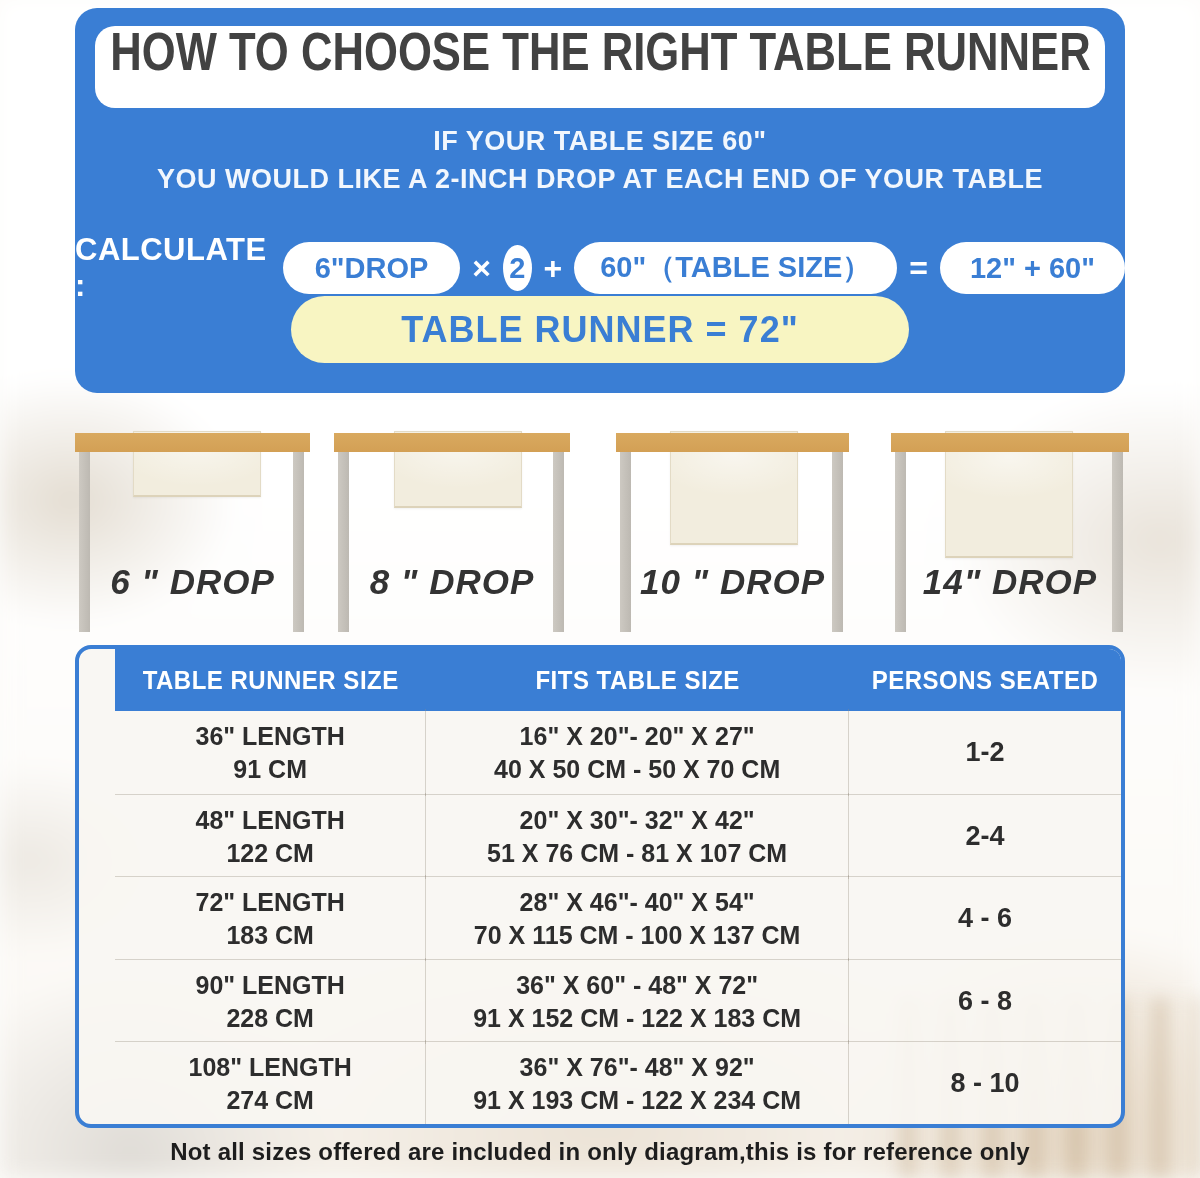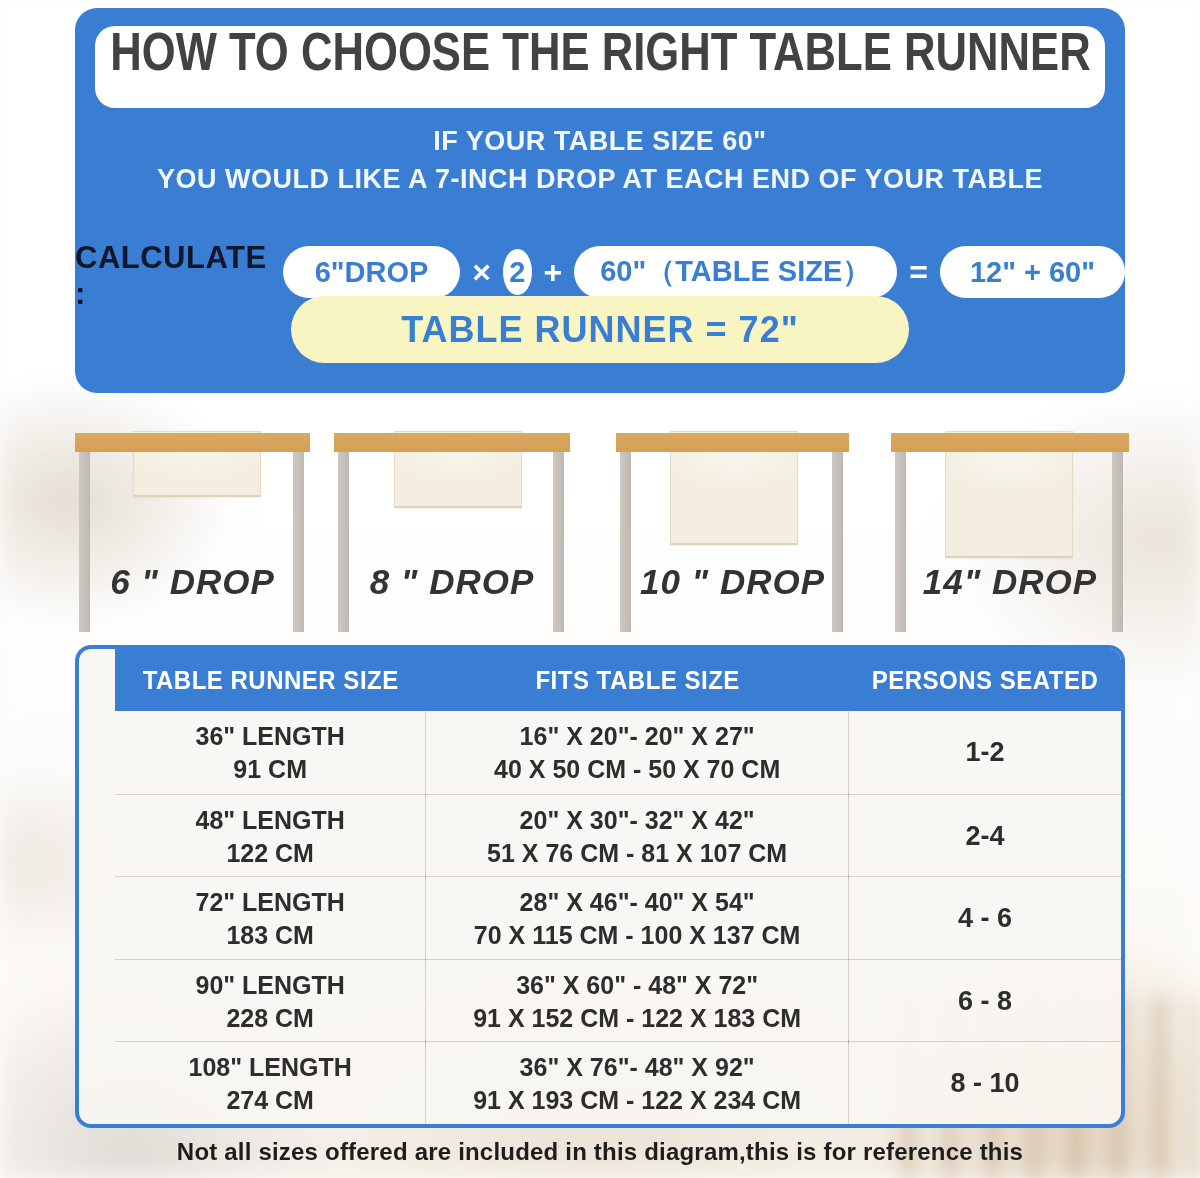--- a/index.html
+++ b/index.html
@@ -47,21 +47,21 @@
   }
   .sub { position:absolute; width:100%; text-align:center; color:#f2f7fd;
          font-weight:600; font-size:27px; letter-spacing:0.5px; }
   .sub1 { top:118px; }
   .sub2 { top:156px; }
 
   .calc-row {
     position:absolute; top:224px; width:100%;
     display:flex; align-items:center; justify-content:center; gap:12px;
   }
-  .calc-label { color:#0f172a; font-weight:800; font-size:31px; letter-spacing:0.5px; margin-right:4px;margin-top:8px; }
+  .calc-label { color:#ffffff; font-weight:800; font-size:31px; letter-spacing:0.5px; margin-right:4px; }
   .pill {
     height:52px; background:#ffffff; border-radius:26px;
     display:flex; align-items:center; justify-content:center;
     color:#3a7ed4; font-weight:800; font-size:29px; white-space:nowrap;
   }
   .pill-drop   { padding:0 32px; }
   .pill-size   { padding:0 26px; }
   .pill-sum    { padding:0 30px; }
   .op { color:#ffffff; font-weight:800; font-size:32px; }
   .circle {
@@ -137,21 +137,21 @@
 <body>
 
 <div class="bg-blobs"></div>
 <div class="bg-strips"></div>
 
 <div class="top-panel">
   <div class="title-card">
     <span>HOW TO CHOOSE THE RIGHT TABLE RUNNER</span>
   </div>
   <div class="sub sub1">IF YOUR TABLE SIZE 60"</div>
-  <div class="sub sub2">YOU WOULD LIKE A 7-INCH DROP AT EACH END OF YOUR TABLE</div>
+  <div class="sub sub2">YOU WOULD LIKE A 2-INCH DROP AT EACH END OF YOUR TABLE</div>
 
   <div class="calc-row">
     <span class="calc-label">CALCULATE :</span>
     <span class="pill pill-drop">6"DROP</span>
     <span class="op">×</span>
     <span class="circle">2</span>
     <span class="op">+</span>
     <span class="pill pill-size">60"（TABLE SIZE）</span>
     <span class="op">=</span>
     <span class="pill pill-sum">12" + 60"</span>
@@ -253,13 +253,13 @@
       <div class="tcell c2">
         <span>36" X 76"- 48" X 92"</span>
         <span>91 X 193 CM - 122 X 234 CM</span>
       </div>
       <div class="tcell c3">8 - 10</div>
     </div>
 
   </div>
 </div>
 
-<div class="footer-note">Not all sizes offered are included in this diagram,this is for reference this</div>
+<div class="footer-note">Not all sizes offered are included in only diagram,this is for reference only</div>
 
 </body></html>

